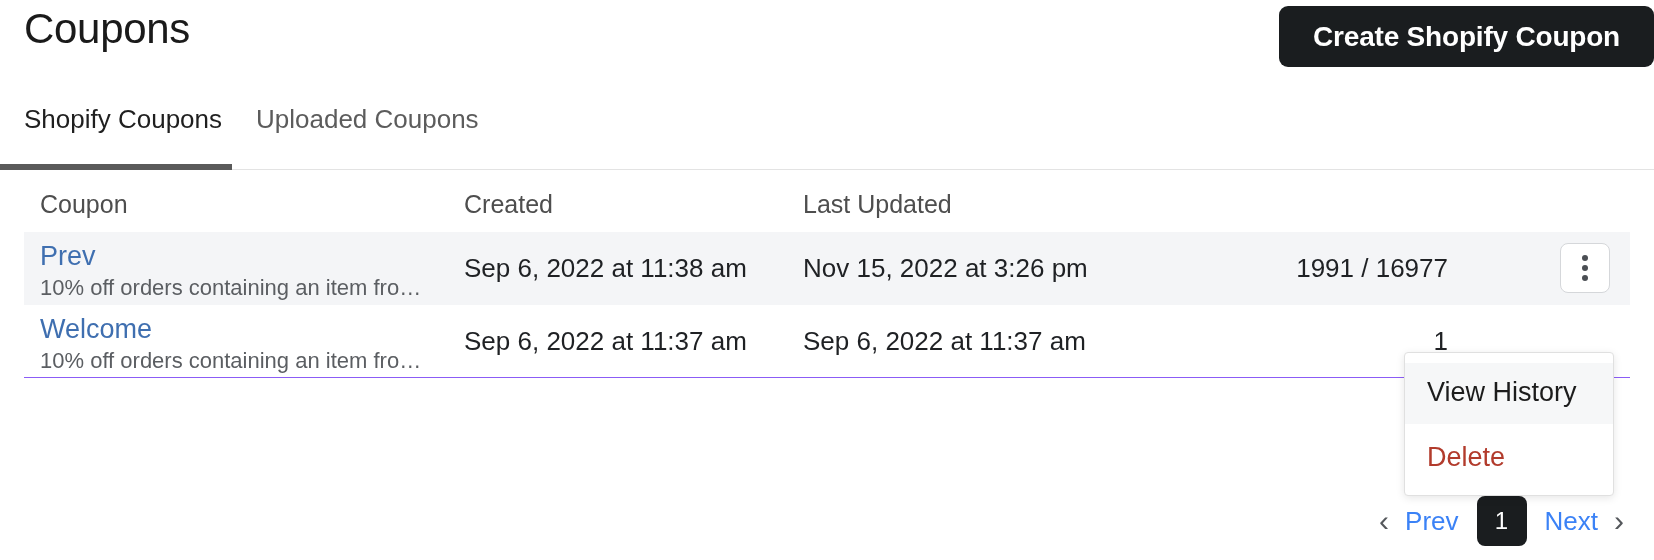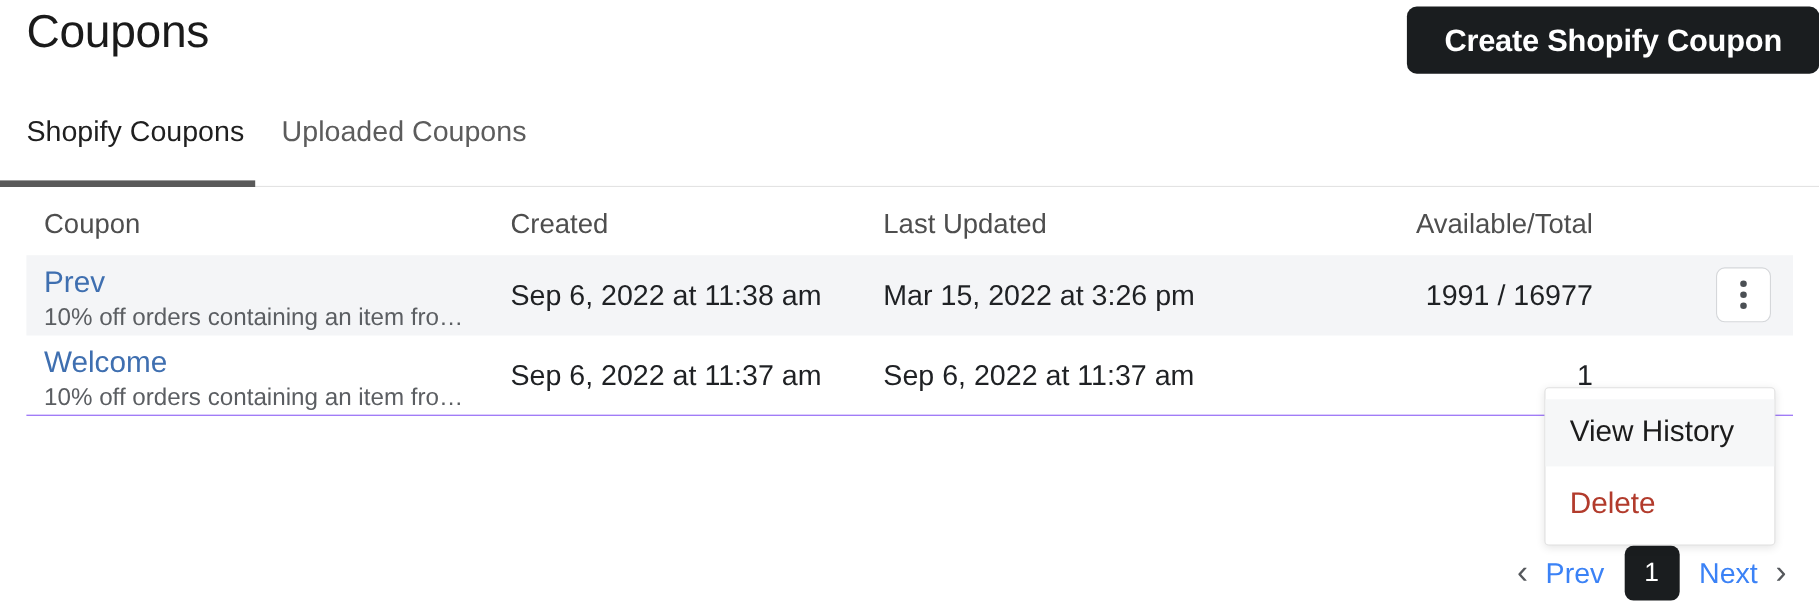--- a/index.html
+++ b/index.html
@@ -252,30 +252,29 @@
   <div class="tab t1">Uploaded Coupons</div>
   <div class="tab-indicator"></div>
 </div>
 
 <div class="table">
 
   <div class="thead">
     <div class="th c0">Coupon</div>
     <div class="th c1">Created</div>
     <div class="th c2">Last Updated</div>
-    <div class="th c3">Available/Total</div>
   </div>
 
   <div class="trow alt">
     <div class="cell coupon-cell">
       <a class="coupon-link" href="#">Prev</a>
       <span class="coupon-desc">10% off orders containing an item from Sm...</span>
     </div>
     <div class="cell date-cell c1">Sep 6, 2022 at 11:38 am</div>
-    <div class="cell date-cell c2">Mar 15, 2022 at 3:26 pm</div>
+    <div class="cell date-cell c2">Nov 15, 2022 at 3:26 pm</div>
     <div class="cell avail-cell">1991 / 16977</div>
     <button class="kebab-btn">
       <span class="kebab-dot"></span>
       <span class="kebab-dot"></span>
       <span class="kebab-dot"></span>
     </button>
   </div>
 
   <div class="trow last">
     <div class="cell coupon-cell">

